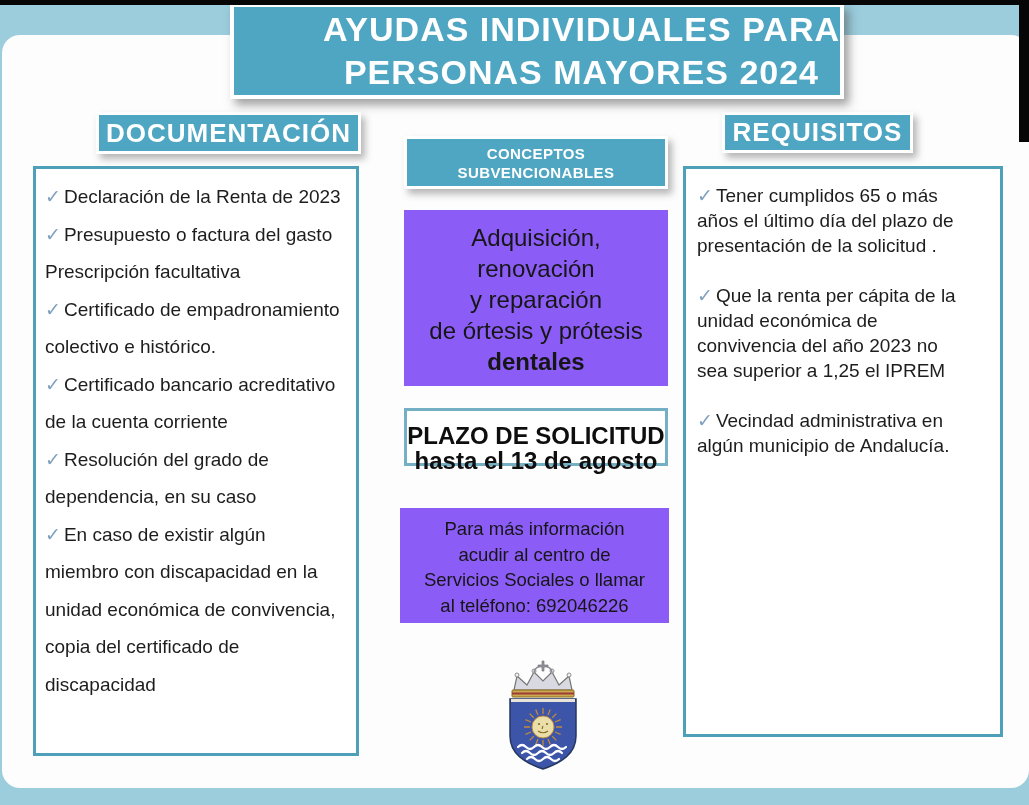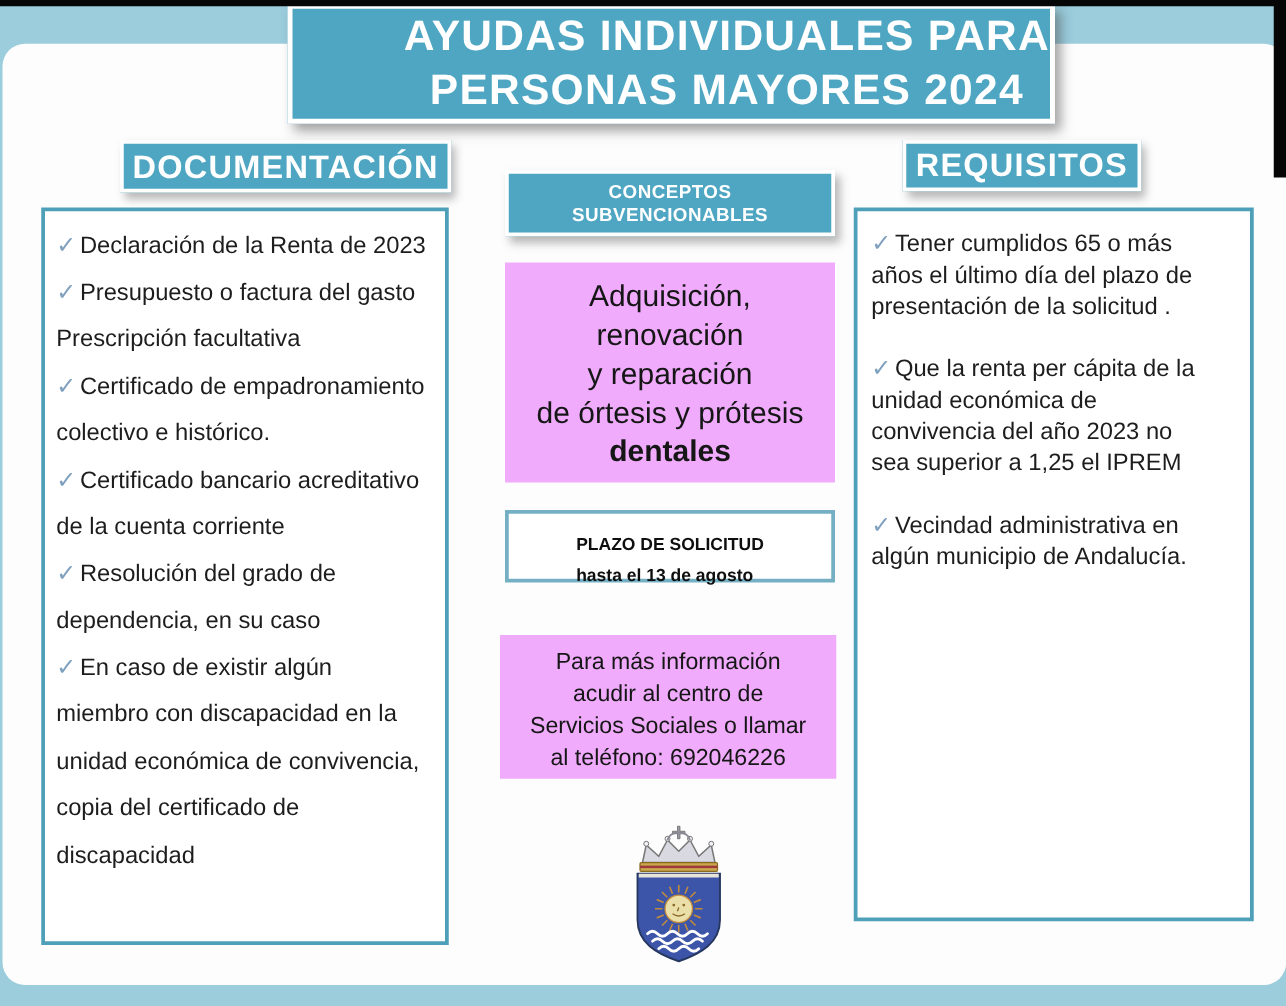--- a/index.html
+++ b/index.html
@@ -42,33 +42,33 @@
     border:3px solid #4E9FB8;color:#1D1D1D;z-index:2;
   }
   #doc-box{left:33px;top:166px;width:326px;height:590px;padding:9px 6px 0 9px;
     font-size:19px;line-height:37.5px;}
   #req-box{left:683px;top:166px;width:320px;height:571px;padding:14px 8px 0 11px;
     font-size:19px;line-height:25px;}
   #req-box .item{margin-bottom:25px;}
   .item{white-space:pre-wrap;}
   .check{color:#7FA0BE;margin-right:3px;}
 
-  .panel-blue{position:absolute;box-sizing:border-box;background:#f0abfc;z-index:2;color:#161616;}
+  .panel-blue{position:absolute;box-sizing:border-box;background:#8b5cf6;z-index:2;color:#161616;}
   #adq-box{left:404px;top:210px;width:264px;height:176px;text-align:center;padding-top:12px;
     font-size:24px;line-height:31px;}
   #adq-box .body-text{white-space:pre-line;}
   #adq-box .hl{font-weight:bold;}
 
   #plazo-box{
     position:absolute;left:404px;top:408px;width:264px;height:58px;box-sizing:border-box;
     background:#FFFFFF;border:3px solid #74AFC3;z-index:2;
     display:flex;align-items:center;justify-content:center;
   }
   #plazo-box .plazo-text{
-    color:#0E0E0E;font-size:14px;font-weight:bold;text-align:left;
+    color:#0E0E0E;font-size:24px;font-weight:bold;text-align:center;
     line-height:25px;white-space:pre-line;margin-top:21px;
   }
 
   #info-box{left:400px;top:508px;width:269px;height:115px;text-align:center;padding-top:8px;
     font-size:18.5px;line-height:25.5px;}
   #info-box .info-text{white-space:pre-line;}
 
   #logo{position:absolute;left:496px;top:660px;width:94px;height:112px;z-index:2;}
 </style>
 </head>

